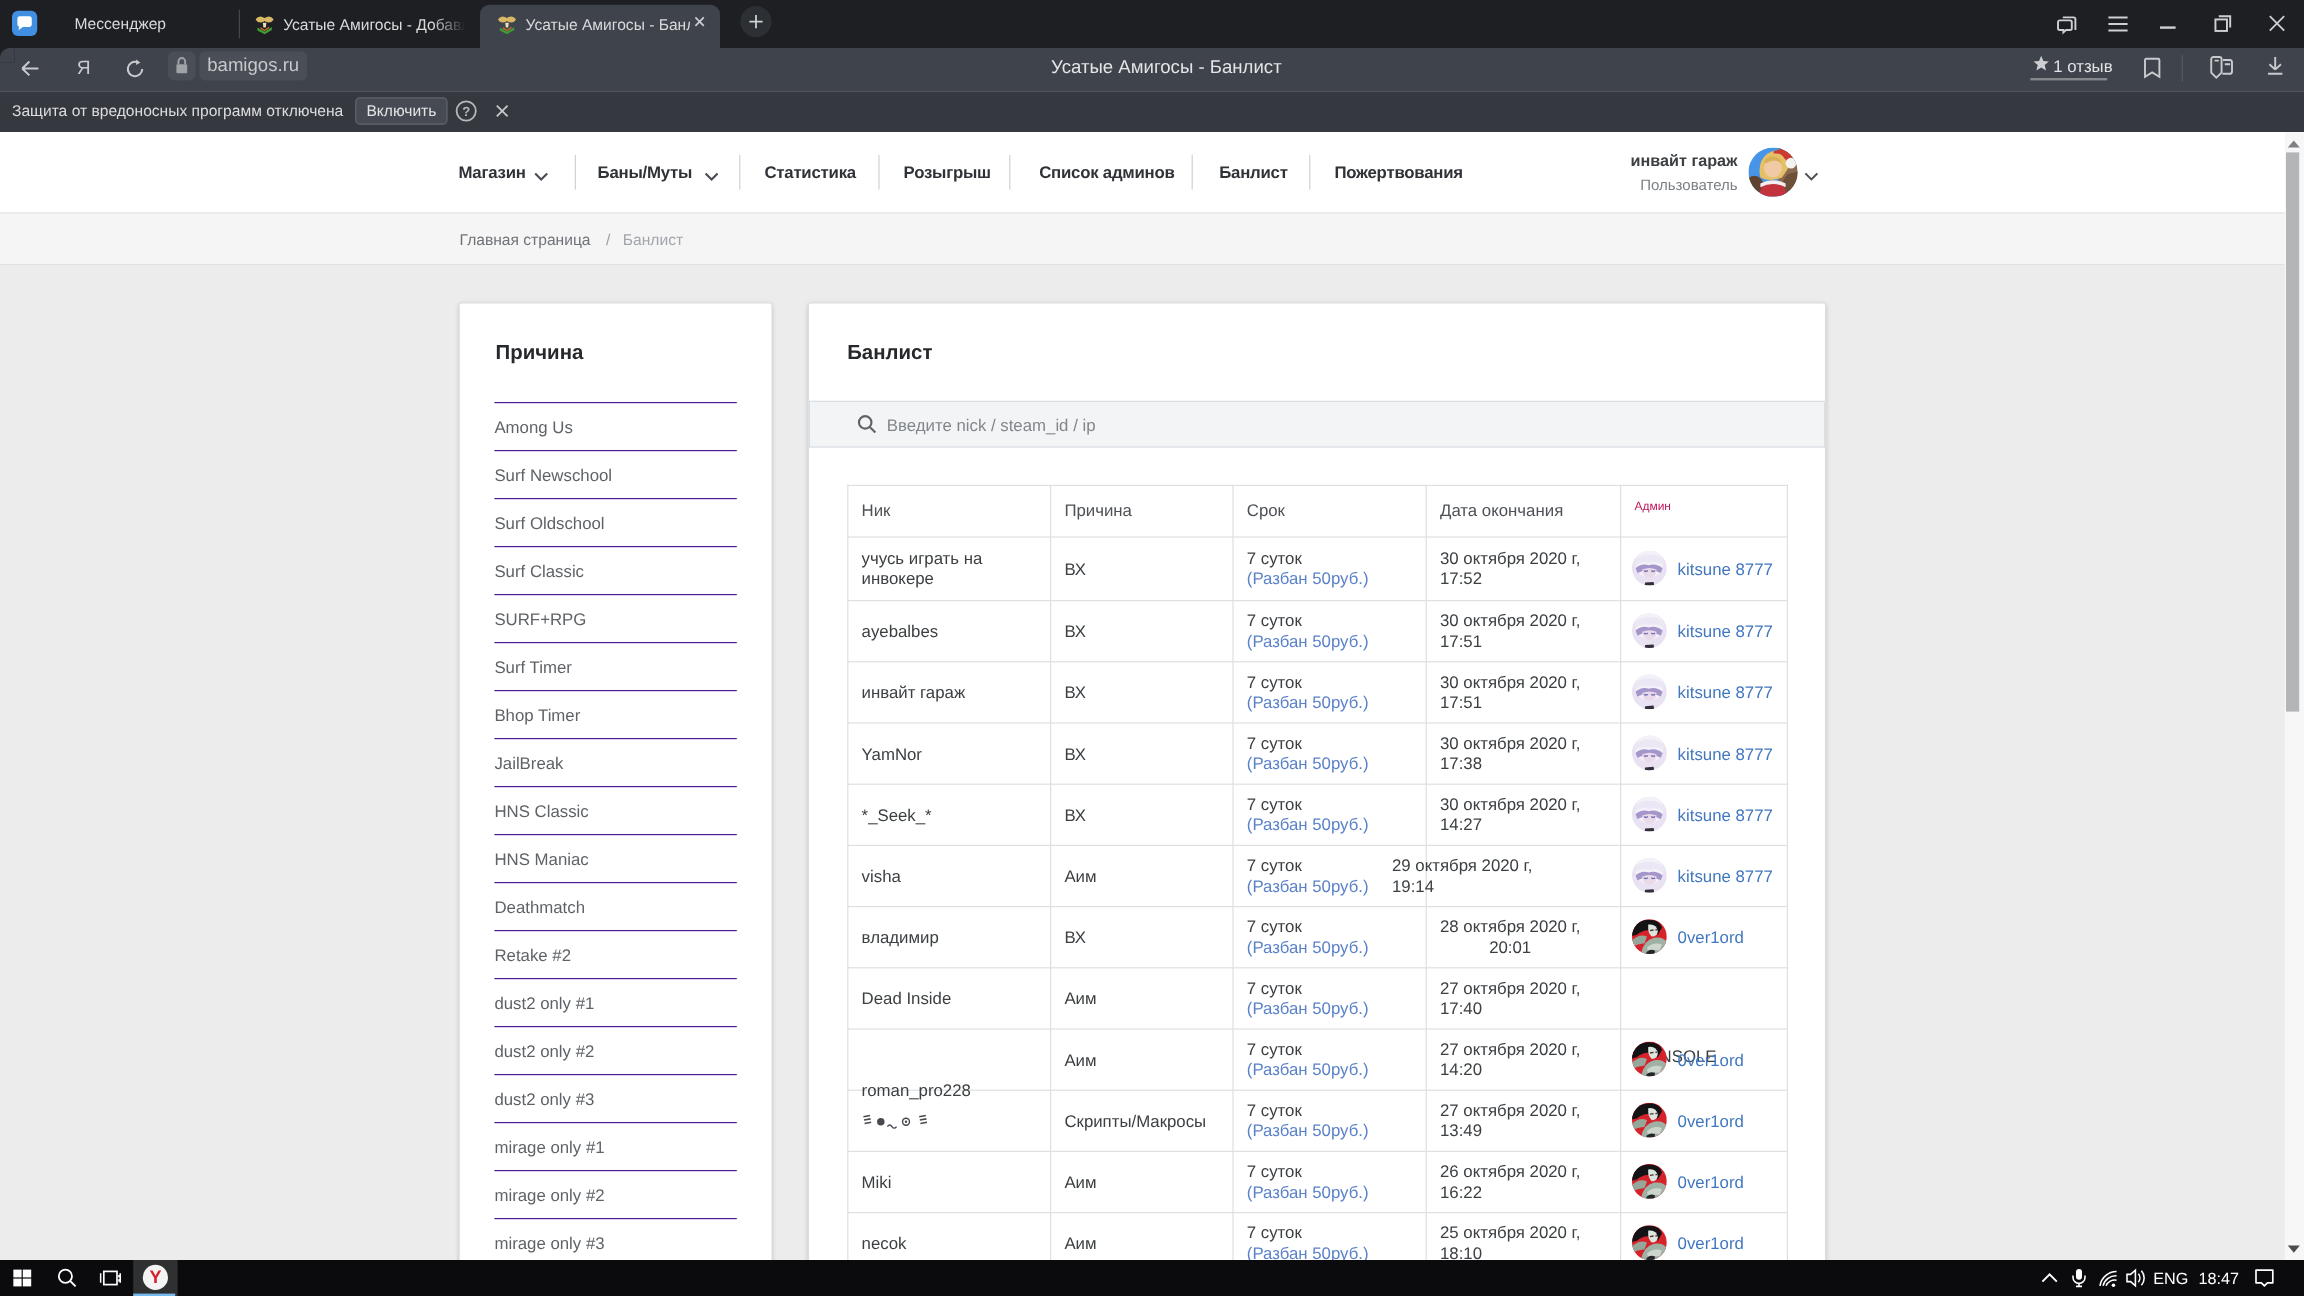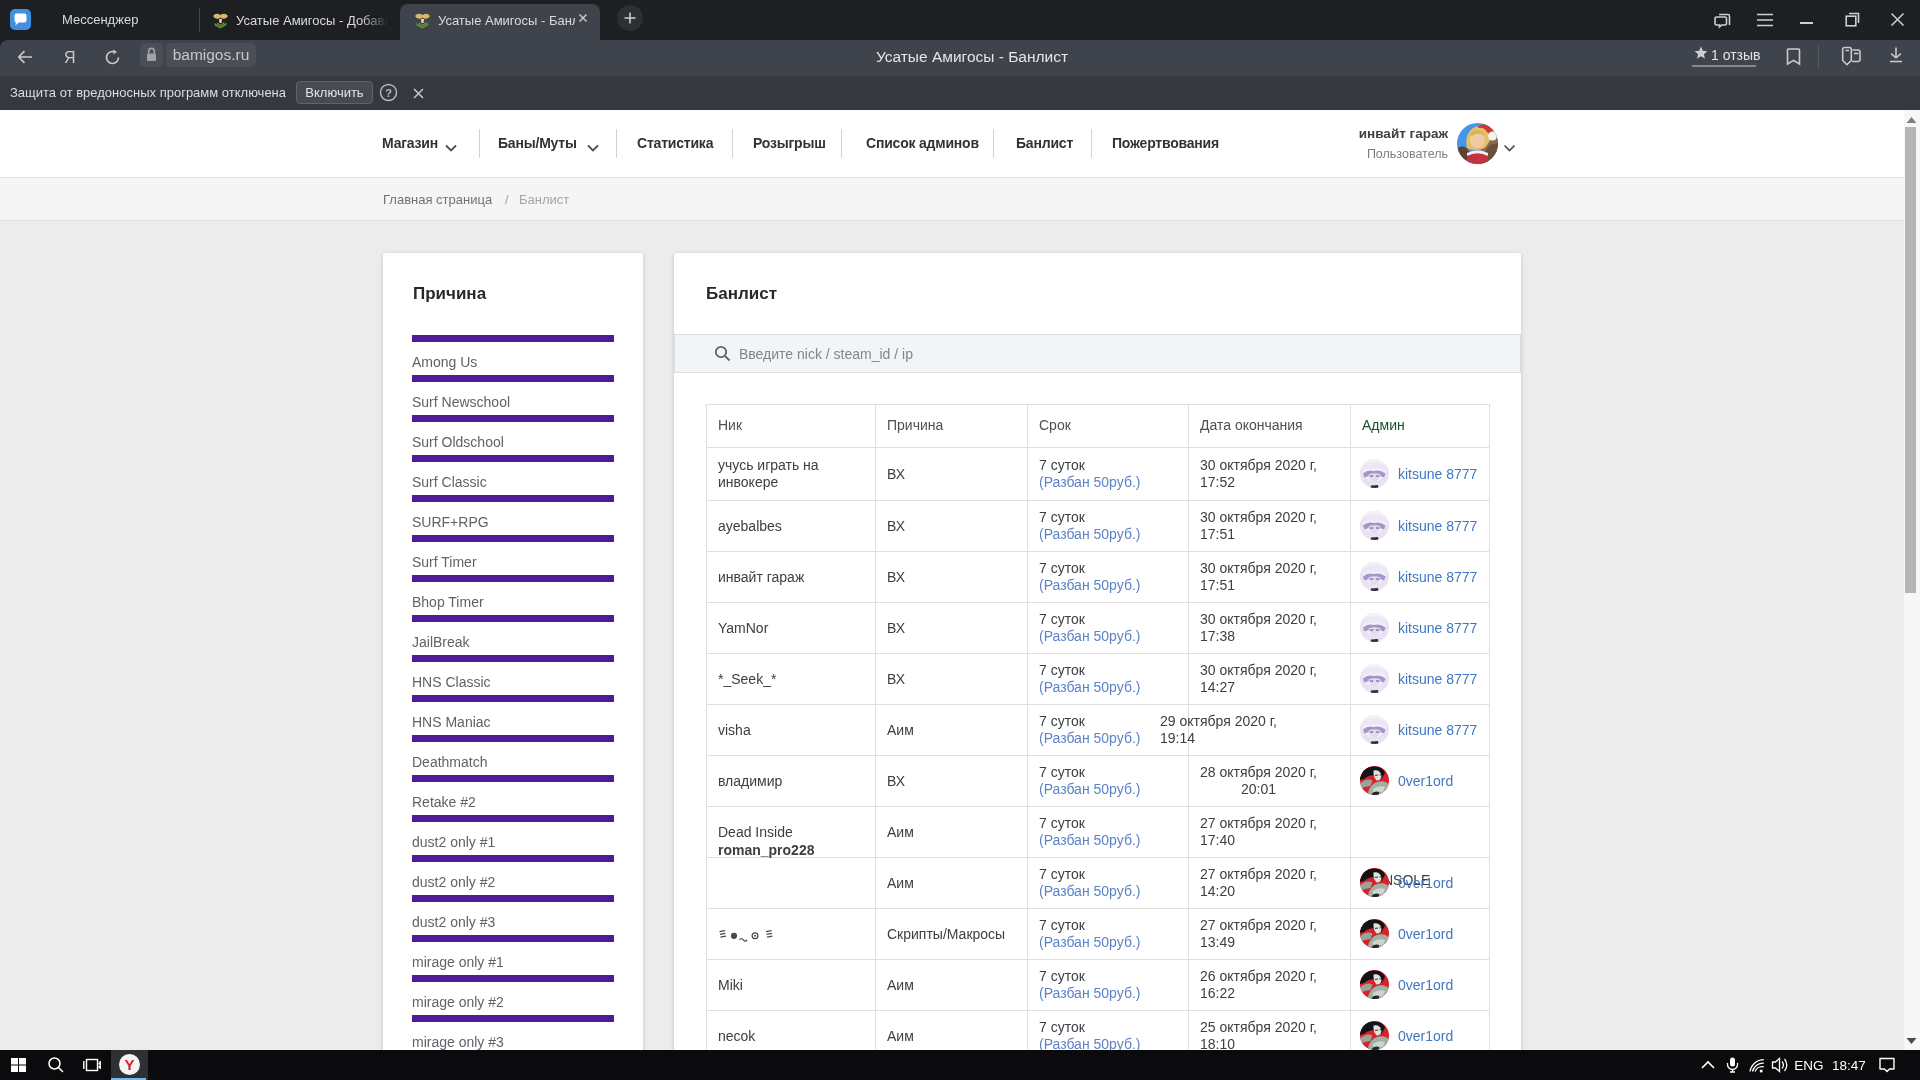--- a/index.html
+++ b/index.html
@@ -11,21 +11,21 @@
 #addrbar { position:absolute; left:0; top:40px; width:1920px; height:36px; background:#3f434b; }
 #activetab { position:absolute; left:400px; top:4px; width:200px; height:40px; background:#3f434b; border-radius:8px 8px 0 0; z-index:2; }
 #notifbar { position:absolute; left:0; top:76px; width:1920px; height:34px; background:#35383e; }
 .tabtxt { color:#d9dadc; font-size:13px; }
 #nav { position:absolute; left:0; top:110px; width:1920px; height:67px; background:#ffffff; }
 #crumbs { position:absolute; left:0; top:177px; width:1920px; height:44px; background:#f5f5f6; border-top:1px solid #e4e4e5; border-bottom:1px solid #e2e2e3; }
 #content { position:absolute; left:0; top:221px; width:1904px; height:829px; background:#ececed; }
 .navitem { position:absolute; top:110px; height:67px; line-height:67px; font-size:14px; letter-spacing:-0.2px; font-weight:bold; color:#2f3337; }
 .navsep { position:absolute; top:129px; width:1px; height:29px; background:#d2d2d3; }
 .card { position:absolute; background:#fff; border-radius:2px; box-shadow:0 1px 4px rgba(0,0,0,0.18); }
-.srv { position:absolute; left:412px; width:202px; height:40px; line-height:41px; font-size:14px; color:#5f6368; border-top:7px solid #4c1d95; z-index:2; }
+.srv { position:absolute; left:412px; width:202px; height:40px; line-height:41px; font-size:14px; color:#5f6368; border-top:1px solid #4c1d95; z-index:2; }
 .cardtitle { position:absolute; font-size:17px; font-weight:bold; color:#26282b; z-index:2; }
 .ct { font-size:14px; color:#3c4043; }
 .blue1 { color:#5b82c8; }
 .avt { position:absolute; width:29px; height:29px; border-radius:50%; z-index:3; }
 .vline { position:absolute; width:1px; background:#dfdfe0; z-index:2; }
 .hline { position:absolute; height:1px; background:#dfdfe0; z-index:2; }
 #taskbar { position:absolute; left:0; top:1050px; width:1920px; height:30px; background:#0b0b0d; z-index:5; }
 .tbicon { position:absolute; top:0; height:30px; }
 </style>
 </head>
@@ -209,21 +209,21 @@
 <div class="hline" style="left:706px;top:755px;width:784px;"></div>
 <div class="hline" style="left:706px;top:806px;width:784px;"></div>
 <div class="hline" style="left:706px;top:857px;width:784px;"></div>
 <div class="hline" style="left:706px;top:908px;width:784px;"></div>
 <div class="hline" style="left:706px;top:959px;width:784px;"></div>
 <div class="hline" style="left:706px;top:1010px;width:784px;"></div>
 <div class="abs" style="left:718px;top:417px;font-size:14px;color:#4d5156;z-index:3;">Ник</div>
 <div class="abs" style="left:887px;top:417px;font-size:14px;color:#4d5156;z-index:3;">Причина</div>
 <div class="abs" style="left:1039px;top:417px;font-size:14px;color:#4d5156;z-index:3;">Срок</div>
 <div class="abs" style="left:1200px;top:417px;font-size:14px;color:#4d5156;z-index:3;">Дата окончания</div>
-<div class="abs" style="left:1362px;top:417px;font-size:14px;color:#14532d;z-index:3;">Админ</div>
+<div class="abs" style="left:1362px;top:417px;font-size:10px;color:#be185d;z-index:3;">Админ</div>
 <div class="abs ct" style="left:718px;top:456.5px;width:130px;line-height:17px;z-index:3;">учусь играть на инвокере</div>
 <div class="abs ct" style="left:887px;top:465.5px;z-index:3;">ВХ</div>
 <div class="abs ct" style="left:1039px;top:456.5px;line-height:17px;z-index:3;">7 суток<br><span class="blue1">(Разбан 50руб.)</span></div>
 <div class="abs ct" style="left:1200px;top:456.5px;line-height:17px;z-index:3;">30 октября 2020 г,<br>17:52</div>
 <div class="avt" style="left:1360px;top:459.0px;"><svg width="29" height="29" viewBox="0 0 29 29">
       <defs>
         <clipPath id="ck">
           <circle cx="14.5" cy="14.5" r="14.5"></circle>
         </clipPath>
       </defs>
@@ -363,21 +363,21 @@
 <path d="M12.5 23.5 Q18 18.5 25 21 L23 26 Q16.5 25 13.5 27Z" fill="#ccd6cc"></path>
 <path d="M12 27.5 Q15 24.5 19 26 L19 29 L12 29Z" fill="#23262a"></path>
 </g>
     </svg></div>
 <div class="abs" style="left:1398px;top:772.5px;font-size:14px;color:#4177bf;z-index:3;">0ver1ord</div>
 <div class="abs ct" style="left:718px;top:823.5px;z-index:3;">Dead Inside</div>
 <div class="abs ct" style="left:887px;top:823.5px;z-index:3;">Аим</div>
 <div class="abs ct" style="left:1039px;top:814.5px;line-height:17px;z-index:3;">7 суток<br><span class="blue1">(Разбан 50руб.)</span></div>
 <div class="abs ct" style="left:1200px;top:814.5px;line-height:17px;z-index:3;">27 октября 2020 г,<br>17:40</div>
 <div class="abs ct" style="left:1362px;top:823.5px;z-index:3;margin-top:48px;">CONSOLE</div>
-<div class="abs ct" style="left:718px;top:842px;z-index:3;font-weight:bold;">roman_pro228</div>
+<div class="abs ct" style="left:718px;top:900px;z-index:3;">roman_pro228</div>
 <div class="abs ct" style="left:887px;top:874.5px;z-index:3;">Аим</div>
 <div class="abs ct" style="left:1039px;top:865.5px;line-height:17px;z-index:3;">7 суток<br><span class="blue1">(Разбан 50руб.)</span></div>
 <div class="abs ct" style="left:1200px;top:865.5px;line-height:17px;z-index:3;">27 октября 2020 г,<br>14:20</div>
 <div class="avt" style="left:1360px;top:868.0px;"><svg width="29" height="29" viewBox="0 0 29 29">
       <defs>
         <clipPath id="co">
           <circle cx="14.5" cy="14.5" r="14.5"></circle>
         </clipPath>
       </defs>
       <g clip-path="url(#co)">

